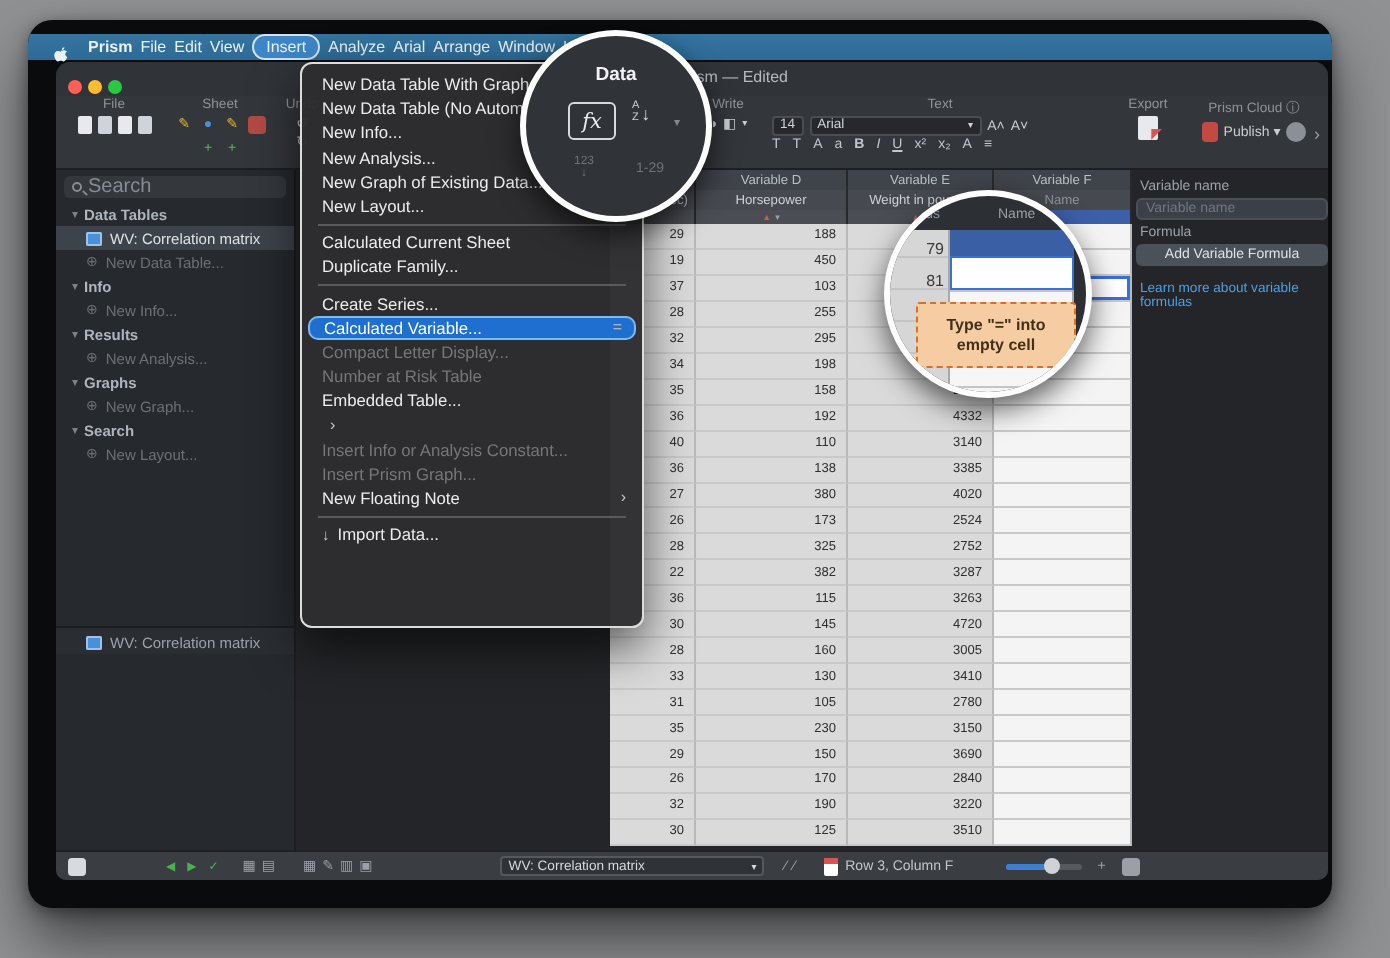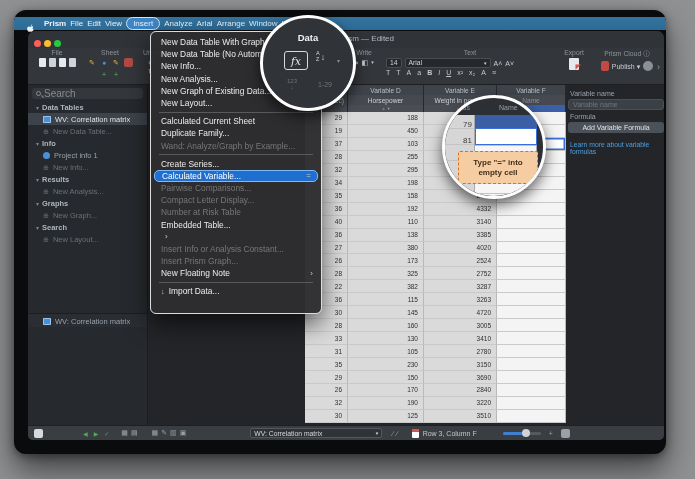--- a/index.html
+++ b/index.html
@@ -299,24 +299,20 @@
             <span class="lab">WV: Correlation matrix</span>
           </div>
           <div class="sb-item dim">
             <span class="ic-plus">⊕</span>
             <span class="lab">New Data Table...</span>
           </div>
           <div class="sb-section">
             <span class="chev">▾</span>
             <span class="lab">Info</span>
           </div>
-          <div class="sb-item">
-            <span class="ic-info"></span>
-            <span class="lab">Project info 1</span>
-          </div>
           <div class="sb-item dim">
             <span class="ic-plus">⊕</span>
             <span class="lab">New Info...</span>
           </div>
           <div class="sb-section">
             <span class="chev">▾</span>
             <span class="lab">Results</span>
           </div>
           <div class="sb-item dim">
             <span class="ic-plus">⊕</span>
@@ -581,33 +577,27 @@
       <div class="menu-item">
         <span class="ml">New Layout...</span>
       </div>
       <div class="menu-sep"></div>
       <div class="menu-item">
         <span class="ml">Calculated Current Sheet</span>
       </div>
       <div class="menu-item">
         <span class="ml">Duplicate Family...</span>
       </div>
-      <div class="menu-item disabled">
-        <span class="ml">Wand: Analyze/Graph by Example...</span>
-      </div>
       <div class="menu-sep"></div>
       <div class="menu-item">
         <span class="ml">Create Series...</span>
       </div>
       <div class="menu-item highlight">
         <span class="ml">Calculated Variable...</span>
         <span class="mr">=</span>
-      </div>
-      <div class="menu-item disabled">
-        <span class="ml">Pairwise Comparisons...</span>
       </div>
       <div class="menu-item disabled">
         <span class="ml">Compact Letter Display...</span>
       </div>
       <div class="menu-item disabled">
         <span class="ml">Number at Risk Table</span>
       </div>
       <div class="menu-item">
         <span class="ml">Embedded Table...</span>
       </div>

